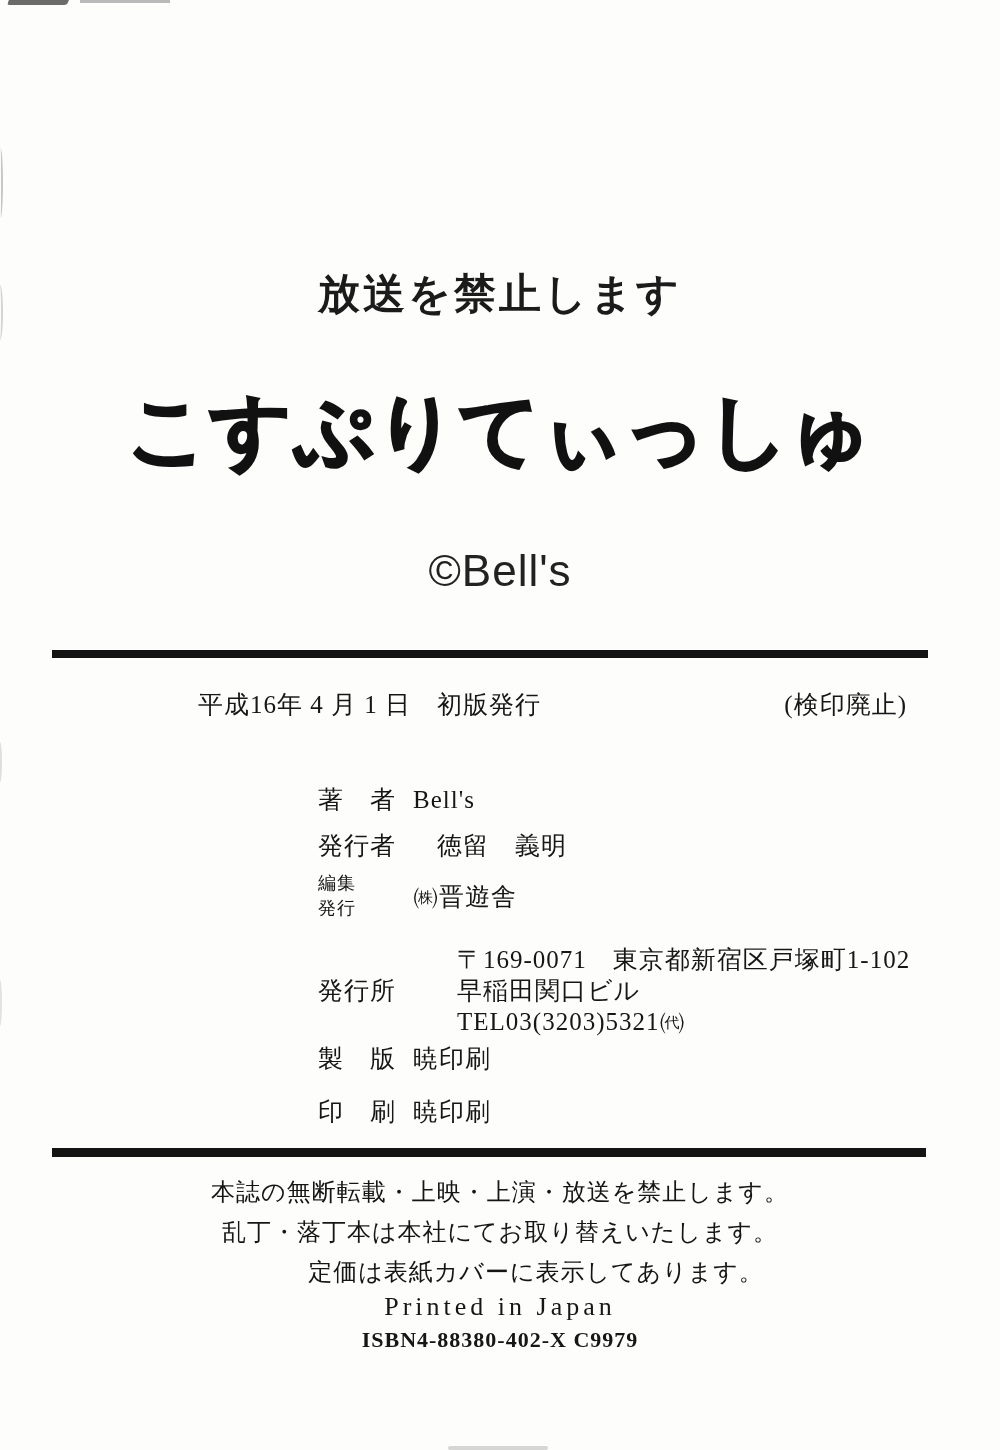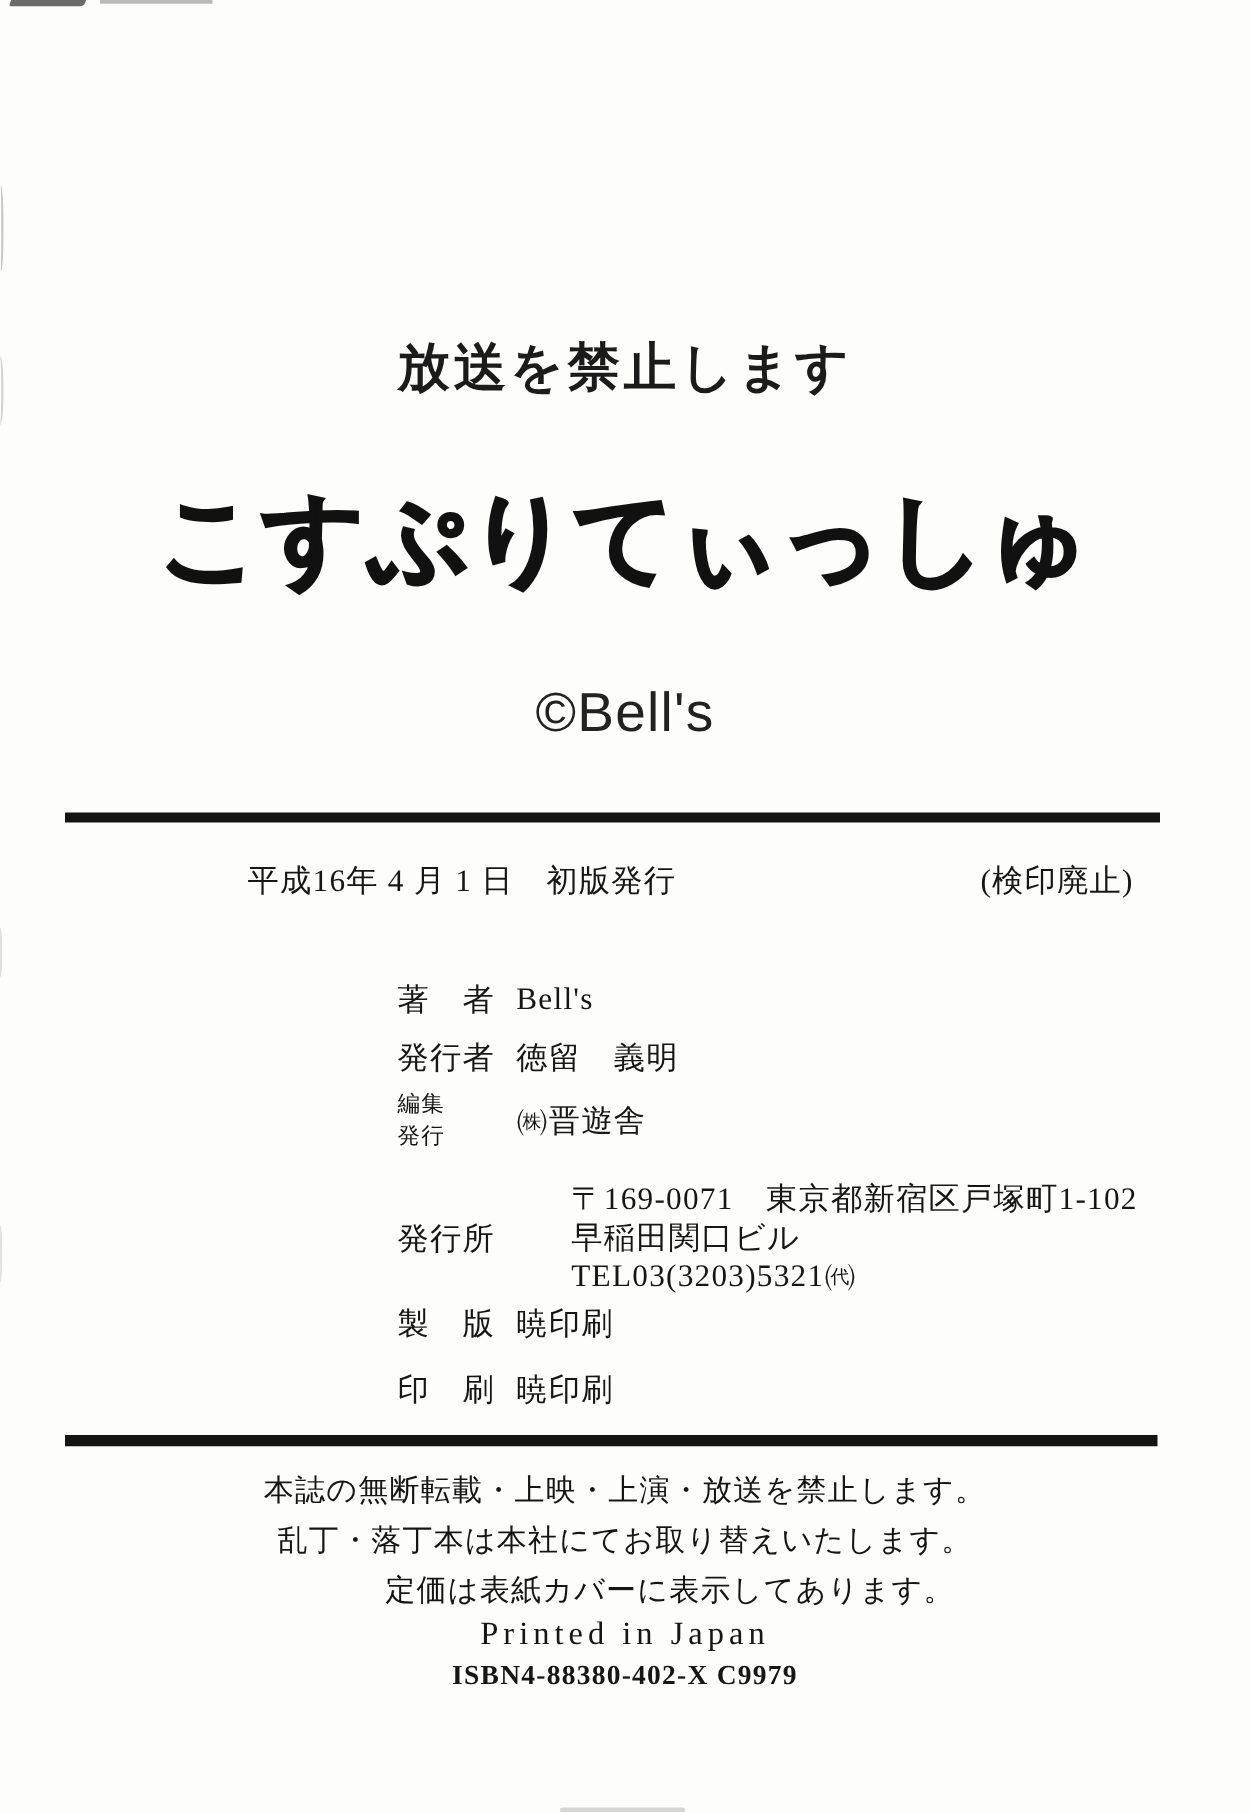--- a/index.html
+++ b/index.html
@@ -52,21 +52,21 @@
     font-size: 25px; letter-spacing: 1px;
   }
   .col-row {
     position: absolute; left: 318px;
     display: flex; align-items: center;
     font-size: 25px; letter-spacing: 1px;
   }
   .col-label { width: 95px; flex: 0 0 95px; }
   .col-label-stack { font-size: 18px; line-height: 25px; letter-spacing: 1px; }
   .row-author    { top: 783px; }
-  .row-publisher { top: 829px; }
+  .row-publisher { top: 829px; gap: 24px; }
   .row-editing   { top: 871px; align-items: center; }
   .row-office    { top: 944px; gap: 44px; }
   .row-plate     { top: 1042px; }
   .row-print     { top: 1095px; }
   .office-lines div { line-height: 31px; }
 
   
   .notice {
     position: absolute; left: 0; width: 100%;
     text-align: center;

